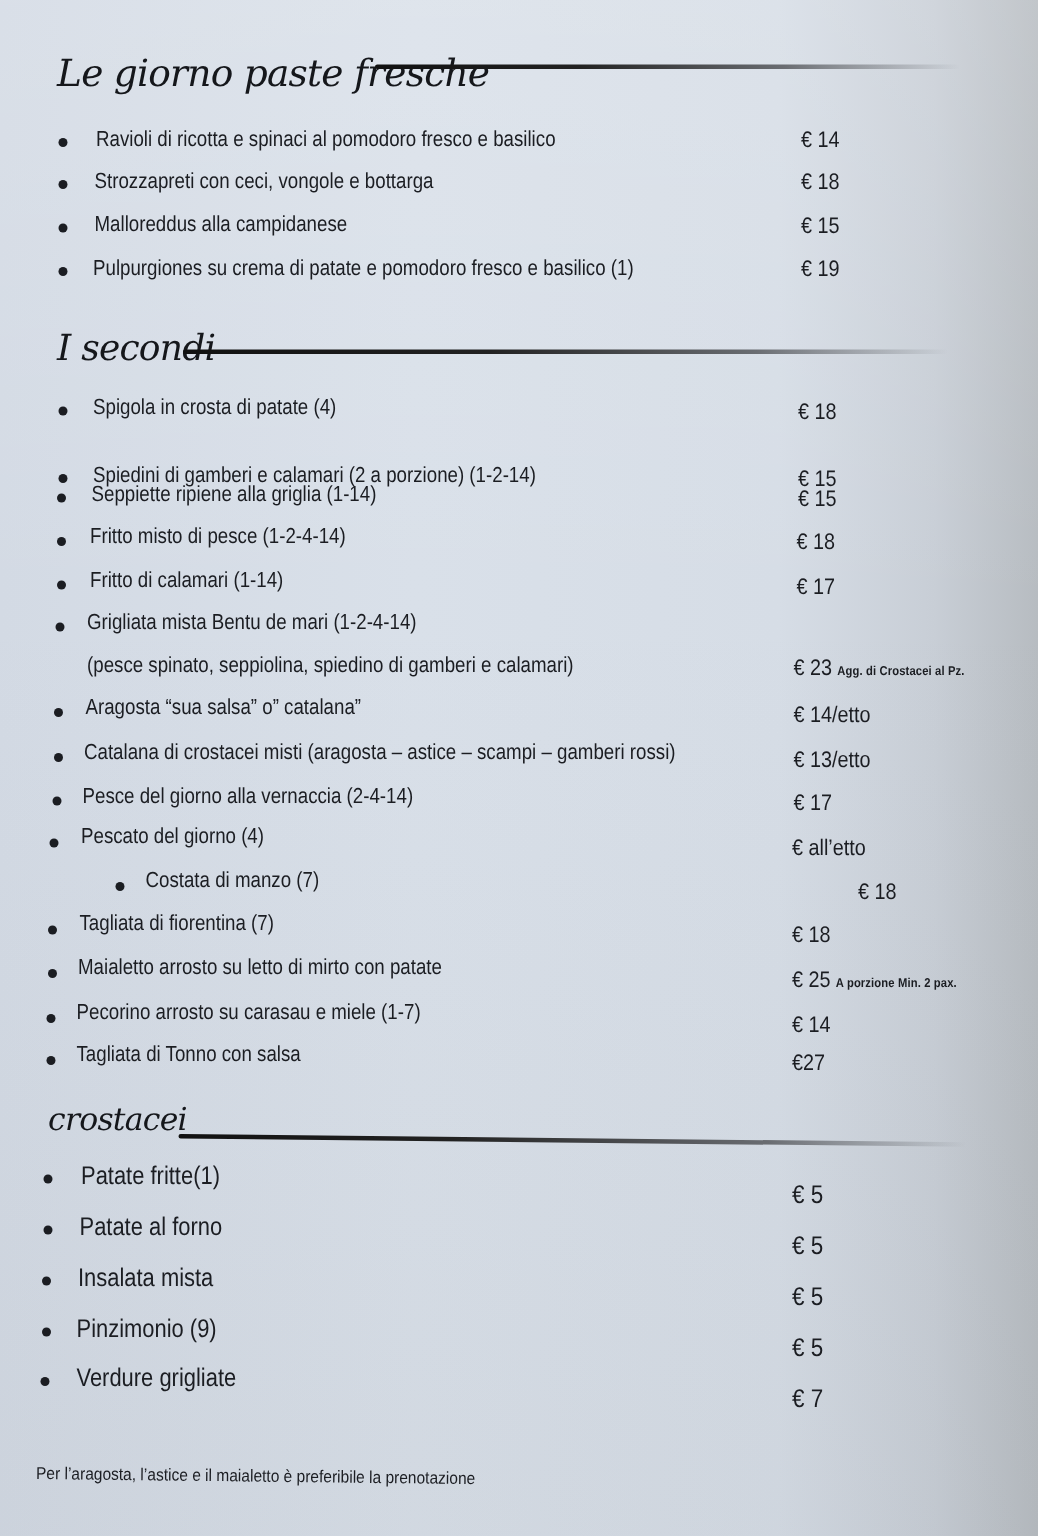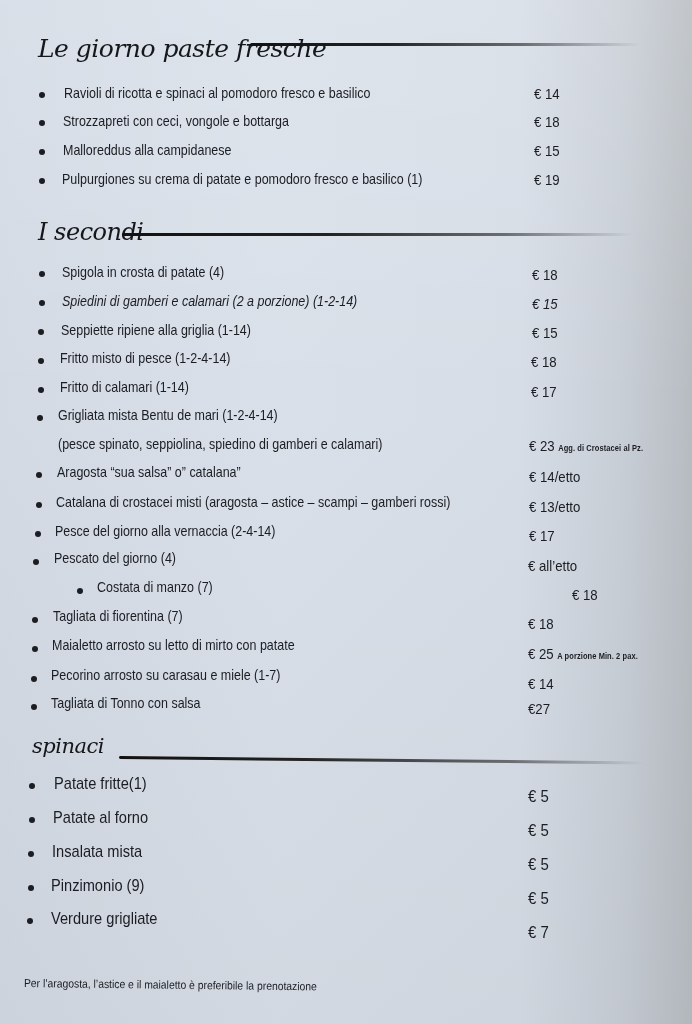--- a/index.html
+++ b/index.html
@@ -134,21 +134,21 @@
 <div class="section-header" style="top:212px;">
   <span class="section-title" style="left:38px; top:6px; font-size:24px;">I secondi</span>
   <div class="section-rule" style="left:122px; top:21px; width:510px; background:linear-gradient(90deg,#111 0%,#222 40%,#6a6d72 75%,rgba(180,186,194,0) 100%);"></div>
 </div>
 
 <div class="item" style="top:261px;">
   <span class="bullet" style="left:39px; top:10px;"></span>
   <span class="item-name" style="left:62px; top:3px;">Spigola in crosta di patate (4)</span>
   <span class="price" style="left:532px; top:5px;">€ 18</span>
 </div>
-<div class="item" style="top:290px;font-style:italic;">
+<div class="item" style="top:306px;">
   <span class="bullet" style="left:39px; top:10px;"></span>
   <span class="item-name" style="left:62px; top:3px;">Spiedini di gamberi e calamari (2 a porzione) (1-2-14)</span>
   <span class="price" style="left:532px; top:5px;">€ 15</span>
 </div>
 <div class="item" style="top:319px;text-align:center;">
   <span class="bullet" style="left:38px; top:10px;"></span>
   <span class="item-name" style="left:61px; top:3px;">Seppiette ripiene alla griglia (1-14)</span>
   <span class="price" style="left:532px; top:5px;">€ 15</span>
 </div>
 <div class="item" style="top:348px;">
@@ -211,21 +211,21 @@
   <span class="item-name" style="left:51px; top:1px;">Pecorino arrosto su carasau e miele (1-7)</span>
   <span class="price" style="left:528px; top:9px;">€ 14</span>
 </div>
 <div class="item" style="top:694px;">
   <span class="bullet" style="left:31px; top:10px;"></span>
   <span class="item-name" style="left:51px; top:1px;">Tagliata di Tonno con salsa</span>
   <span class="price" style="left:528px; top:6px;">€27</span>
 </div>
 
 <div class="section-header" style="top:732px;">
-  <span class="section-title" style="left:32px; top:2px; font-size:21px;">spinaci</span>
+  <span class="section-title" style="left:32px; top:2px; font-size:21px;">crostacei</span>
   <div class="section-rule" style="left:119px; top:24px; width:525px; transform:rotate(0.6deg); transform-origin:left center; background:linear-gradient(90deg,#111 0%,#222 35%,#6a6d72 75%,rgba(170,176,184,0) 100%);"></div>
 </div>
 
 <div class="contorni">
   <div class="item" style="top:773px; height:34px;">
     <span class="bullet" style="left:29px; top:10px;"></span>
     <span class="item-name" style="left:54px; top:1px;">Patate fritte(1)</span>
     <span class="price" style="left:528px; top:14px;">€ 5</span>
   </div>
   <div class="item" style="top:807px; height:34px;">

